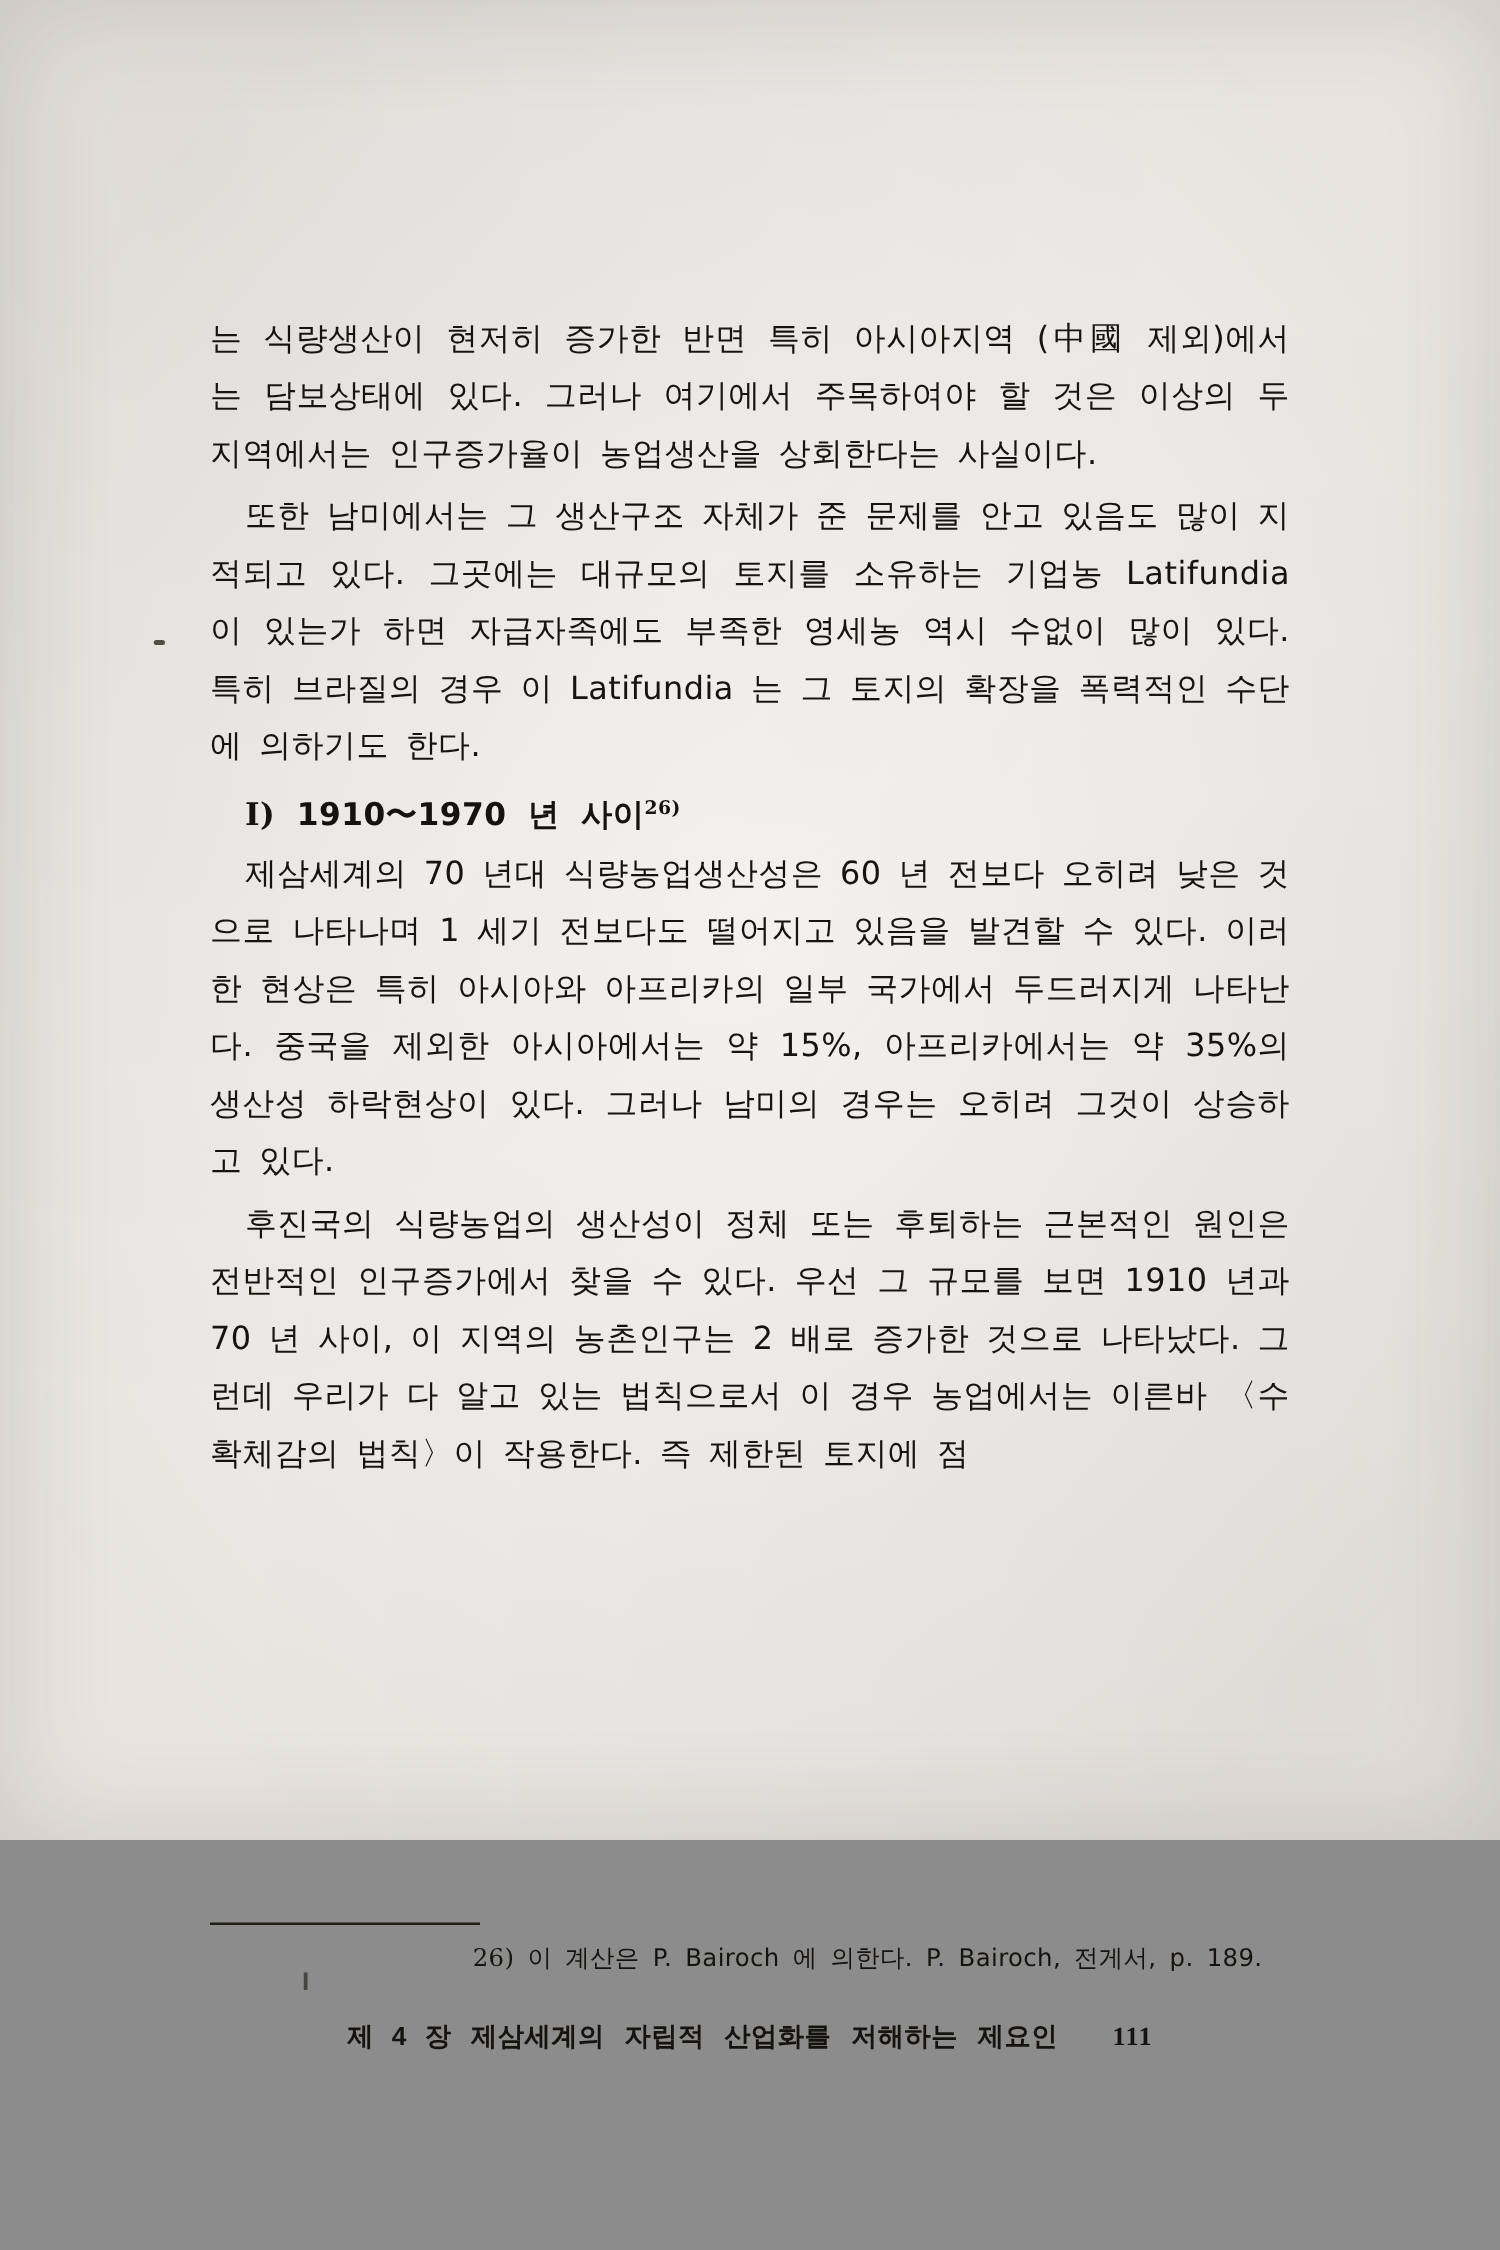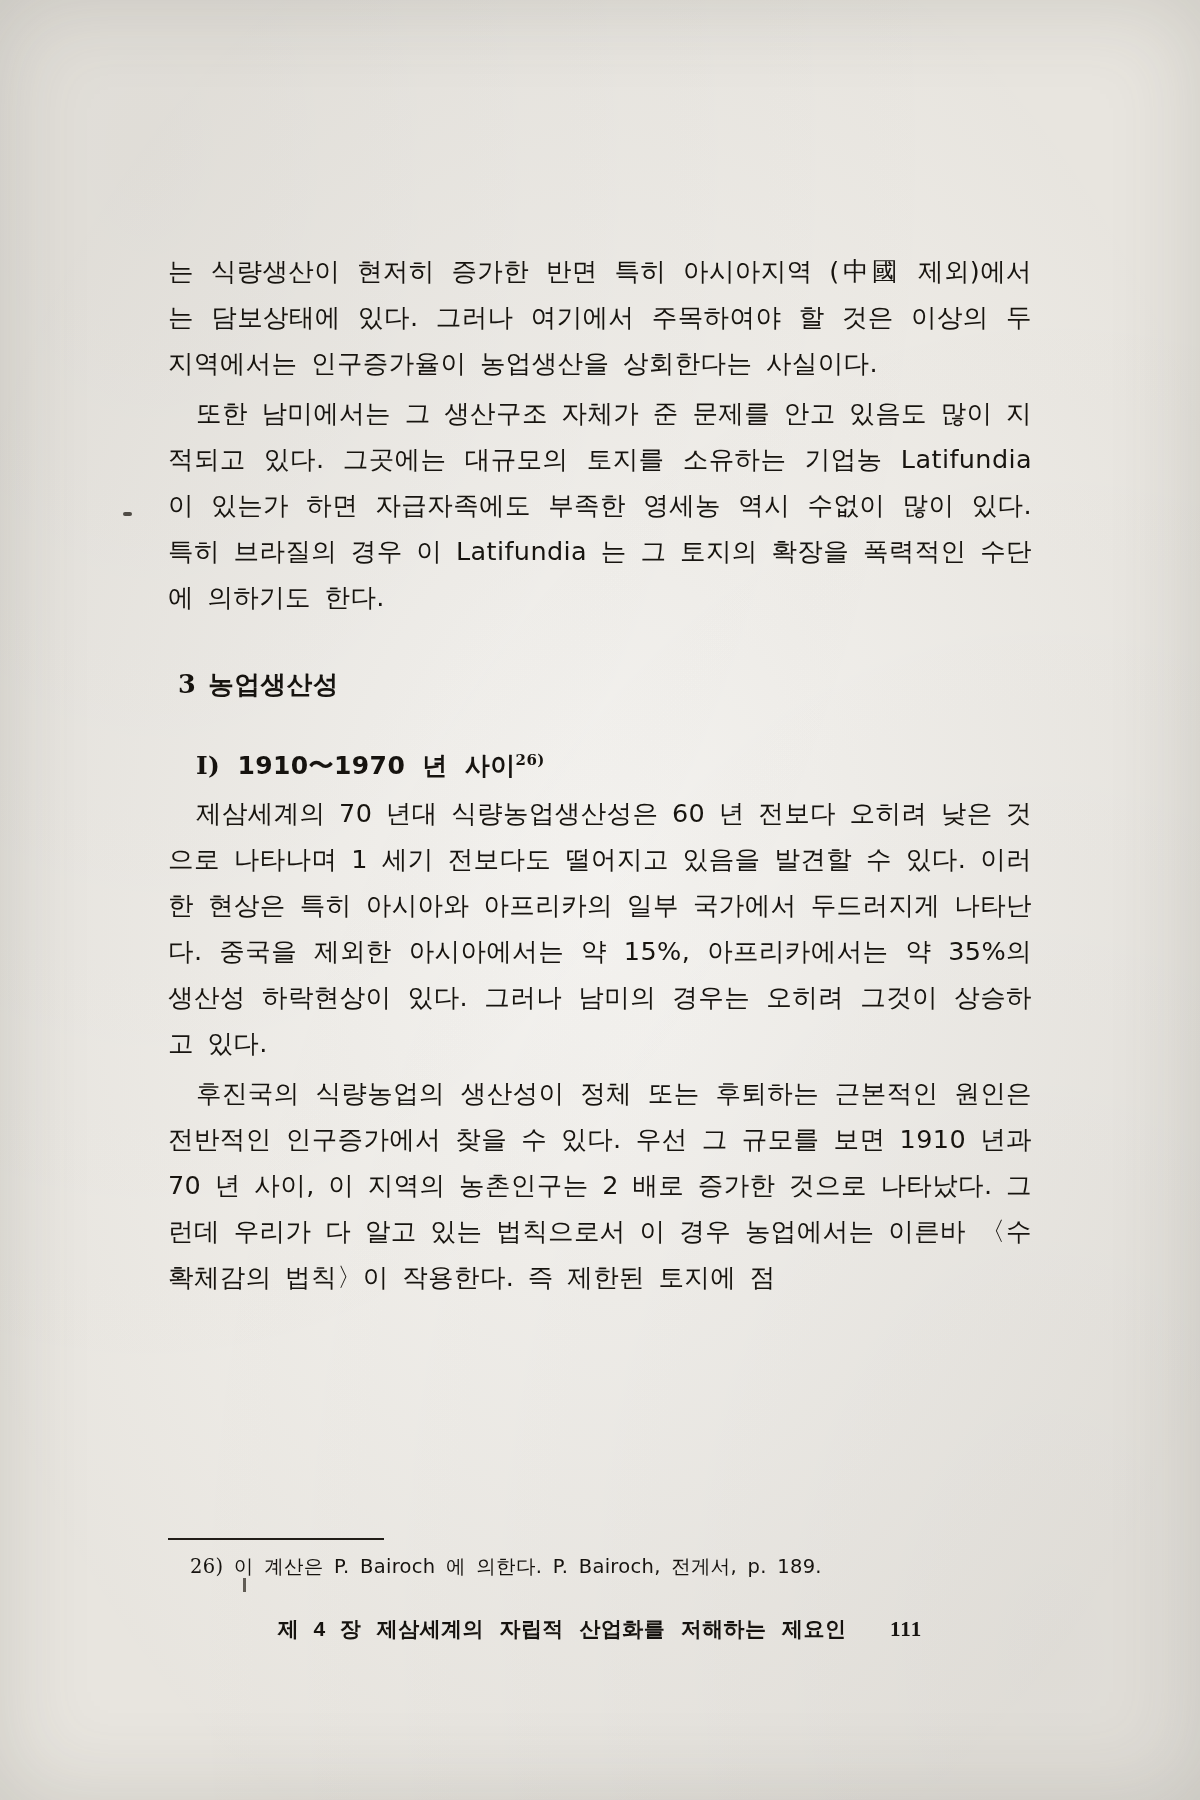--- a/index.html
+++ b/index.html
@@ -9,21 +9,21 @@
     background: #8c8c8c;
   }
   body {
     width: 1200px;
     height: 1800px;
     overflow: hidden;
   }
   #page {
     position: relative;
     width: 1200px;
-    height: 1800px;
+    height: 1472px;
     background: #efece6;
     box-sizing: border-box;
     
     background-image:
       radial-gradient(ellipse at 12% 8%, rgba(0,0,0,0.035), rgba(0,0,0,0) 55%),
       radial-gradient(ellipse at 88% 92%, rgba(0,0,0,0.04), rgba(0,0,0,0) 60%),
       radial-gradient(ellipse at 50% 50%, rgba(255,255,255,0.5), rgba(0,0,0,0.03) 80%);
     font-family: "DejaVu Sans", sans-serif;
     color: #16130f;
   }
@@ -96,20 +96,21 @@
 
   .footnote {
     position: absolute;
     left: 190px;
     top: 1552px;
     width: 820px;
     font-size: 19.5px;
     line-height: 30px;
     word-spacing: 4px;
     letter-spacing: 0.3px;
+    text-align: right;
   }
   .footnote .fn-num {
     font-family: "DejaVu Serif", serif;
   }
 
   .footer-line {
     position: absolute;
     left: 168px;
     top: 1612px;
     width: 864px;
@@ -156,23 +157,20 @@
 <div id="page">
 
   <div class="margin-mark"></div>
 
   <div class="text-column">
 
     <p class="para">는 식량생산이 현저히 증가한 반면 특히 아시아지역 (中國 제외)에서 는 담보상태에 있다. 그러나 여기에서 주목하여야 할 것은 이상의 두 지역에서는 인구증가율이 농업생산을 상회한다는 사실이다.</p>
 
     <p class="para indent">또한 남미에서는 그 생산구조 자체가 준 문제를 안고 있음도 많이 지적되고 있다. 그곳에는 대규모의 토지를 소유하는 기업농 Latifundia 이 있는가 하면 자급자족에도 부족한 영세농 역시 수없이 많이 있다. 특히 브라질의 경우 이 Latifundia 는 그 토지의 확장을 폭력적인 수단에 의하기도 한다.</p>
 
-    <h2 class="section-head">
-      <span class="num">3</span><span>농업생산성</span>
-    </h2>
 
     <h3 class="subsection-head">
       <span class="roman">I)</span>
       <span>1910〜1970 년 사이</span><sup>26)</sup>
     </h3>
 
     <p class="para indent">제삼세계의 70 년대 식량농업생산성은 60 년 전보다 오히려 낮은 것으로 나타나며 1 세기 전보다도 떨어지고 있음을 발견할 수 있다. 이러한 현상은 특히 아시아와 아프리카의 일부 국가에서 두드러지게 나타난다. 중국을 제외한 아시아에서는 약 15%, 아프리카에서는 약 35%의 생산성 하락현상이 있다. 그러나 남미의 경우는 오히려 그것이 상승하고 있다.</p>
     <p class="para indent">후진국의 식량농업의 생산성이 정체 또는 후퇴하는 근본적인 원인은 전반적인 인구증가에서 찾을 수 있다. 우선 그 규모를 보면 1910 년과 70 년 사이, 이 지역의 농촌인구는 2 배로 증가한 것으로 나타났다. 그런데 우리가 다 알고 있는 법칙으로서 이 경우 농업에서는 이른바 〈수확체감의 법칙〉이 작용한다. 즉 제한된 토지에 점</p>
 
   </div>

